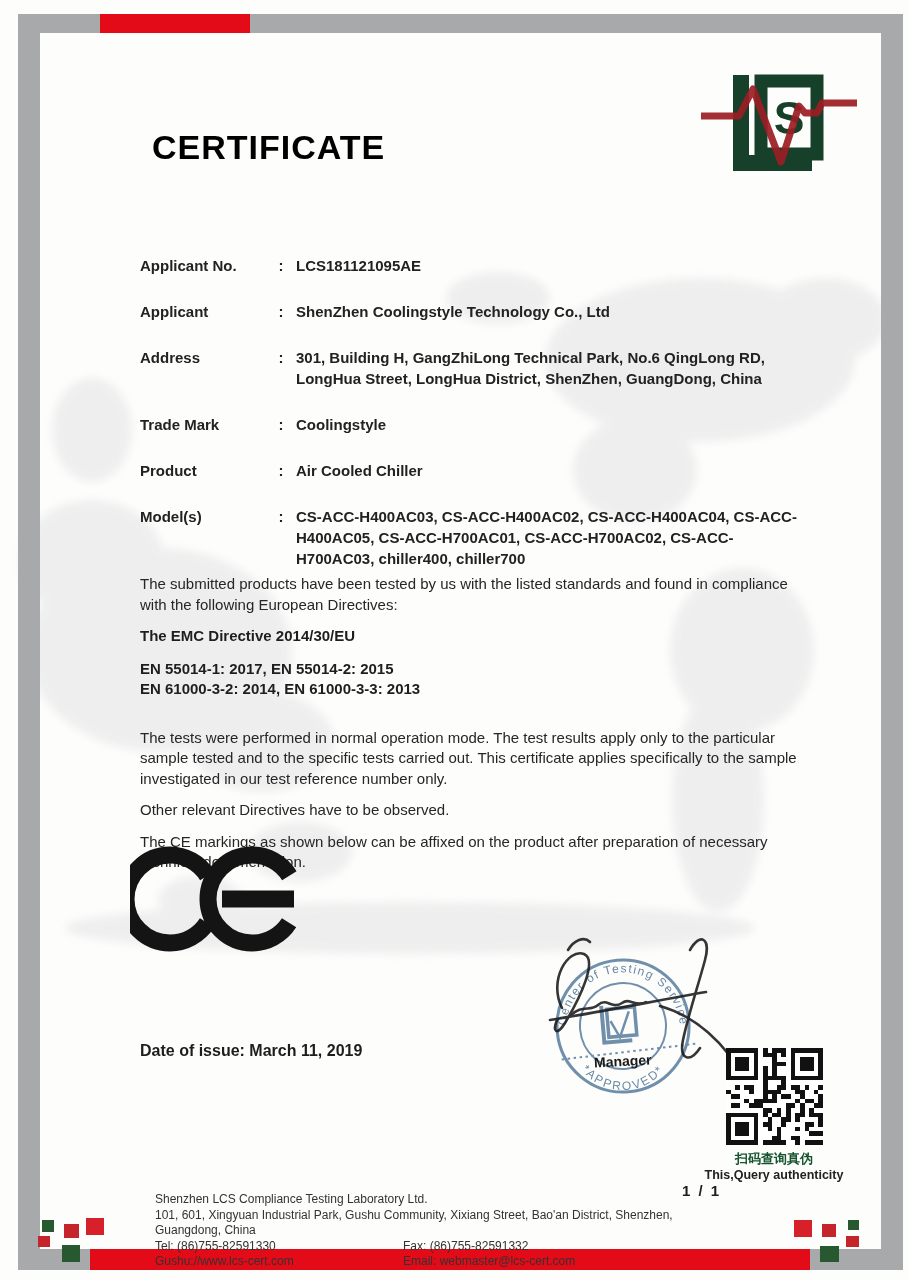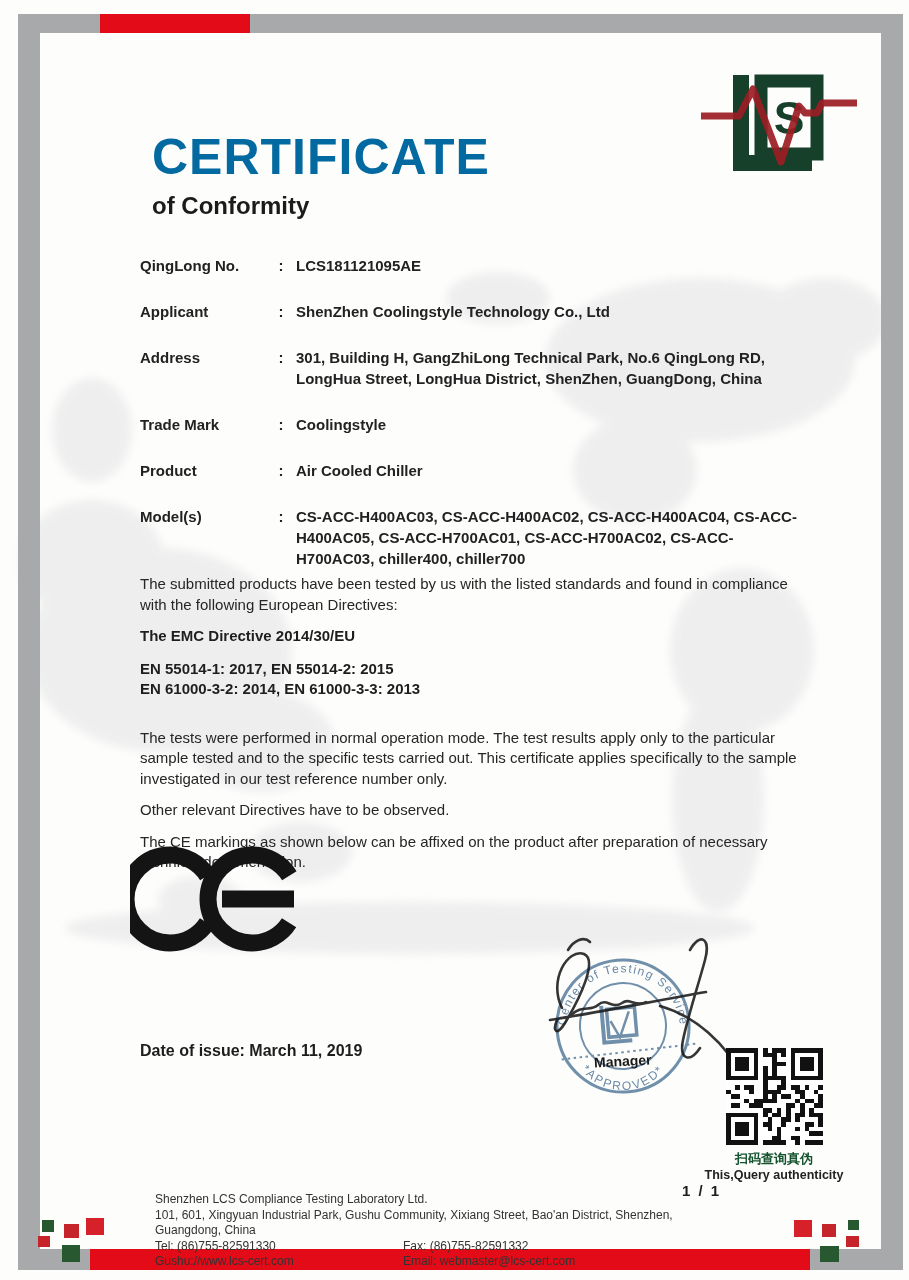--- a/index.html
+++ b/index.html
@@ -6,21 +6,21 @@
   .page{position:relative;width:909px;height:1280px;background:#fdfdfc;overflow:hidden;
         font-family:"Liberation Sans", sans-serif;color:#222;}
   .abs{position:absolute;}
   
   .fr{position:absolute;background:#a7a9ab;}
   .fr-red{position:absolute;background:#e30b17;}
   
   .wm{position:absolute;left:0;top:0;z-index:0;}
   .content{position:absolute;left:0;top:0;width:100%;height:100%;z-index:2;}
   
-  .title-main{font-size:50px;font-weight:bold;letter-spacing:1px;color:#0369a1;text-align:right;}
+  .title-main{font-size:34px;font-weight:bold;letter-spacing:1px;color:#000000;text-align:right;}
   .title-sub{font-size:24px;font-weight:bold;color:#1b1b1b;margin-top:6px;}
   
   .fields{width:668px;font-size:15px;line-height:21px;}
   .field-row{display:flex;margin-bottom:25px;}
   .field-label{width:126px;font-weight:bold;flex:none;}
   .field-colon{width:30px;flex:none;font-weight:bold;text-align:center;}
   .field-value{flex:1;font-weight:bold;}
   
   .bodytext{width:662px;font-size:15px;line-height:20.5px;color:#262626;}
   .bodytext p{margin:0 0 11px 0;}
@@ -90,26 +90,25 @@
 
     <svg class="abs" style="left:693px;top:56px;" width="172" height="124" viewBox="0 0 172 124">
       <path d="M48,19 L48,106 M40,107 L119,107" stroke="#16402a" stroke-width="16" fill="none"></path>
       <rect x="68" y="25" width="56" height="73" fill="none" stroke="#16402a" stroke-width="13"></rect>
       <text x="96" y="78" text-anchor="middle" font-family="'Liberation Sans',sans-serif" font-size="46" font-weight="bold" fill="#16402a">S</text>
       <polyline points="8,60 46,60 60,33 88,106 106,50 112,57 124,57 129,47 164,47" fill="none" stroke="#9b1d24" stroke-width="7" stroke-linejoin="round" opacity="0.92"></polyline>
     </svg>
 
     <div class="abs" style="left:152px;top:128px;">
       <div class="title-main">CERTIFICATE</div>
-      <div class="title-sub">of Conformity</div>
     </div>
 
     <div class="fields abs" style="left:140px;top:255px;">
       <div class="field-row">
-        <div class="field-label">QingLong No.</div>
+        <div class="field-label">Applicant No.</div>
         <div class="field-colon">:</div>
         <div class="field-value">LCS181121095AE</div>
       </div>
       <div class="field-row">
         <div class="field-label">Applicant</div>
         <div class="field-colon">:</div>
         <div class="field-value">ShenZhen Coolingstyle Technology Co., Ltd</div>
       </div>
       <div class="field-row">
         <div class="field-label">Address</div>

